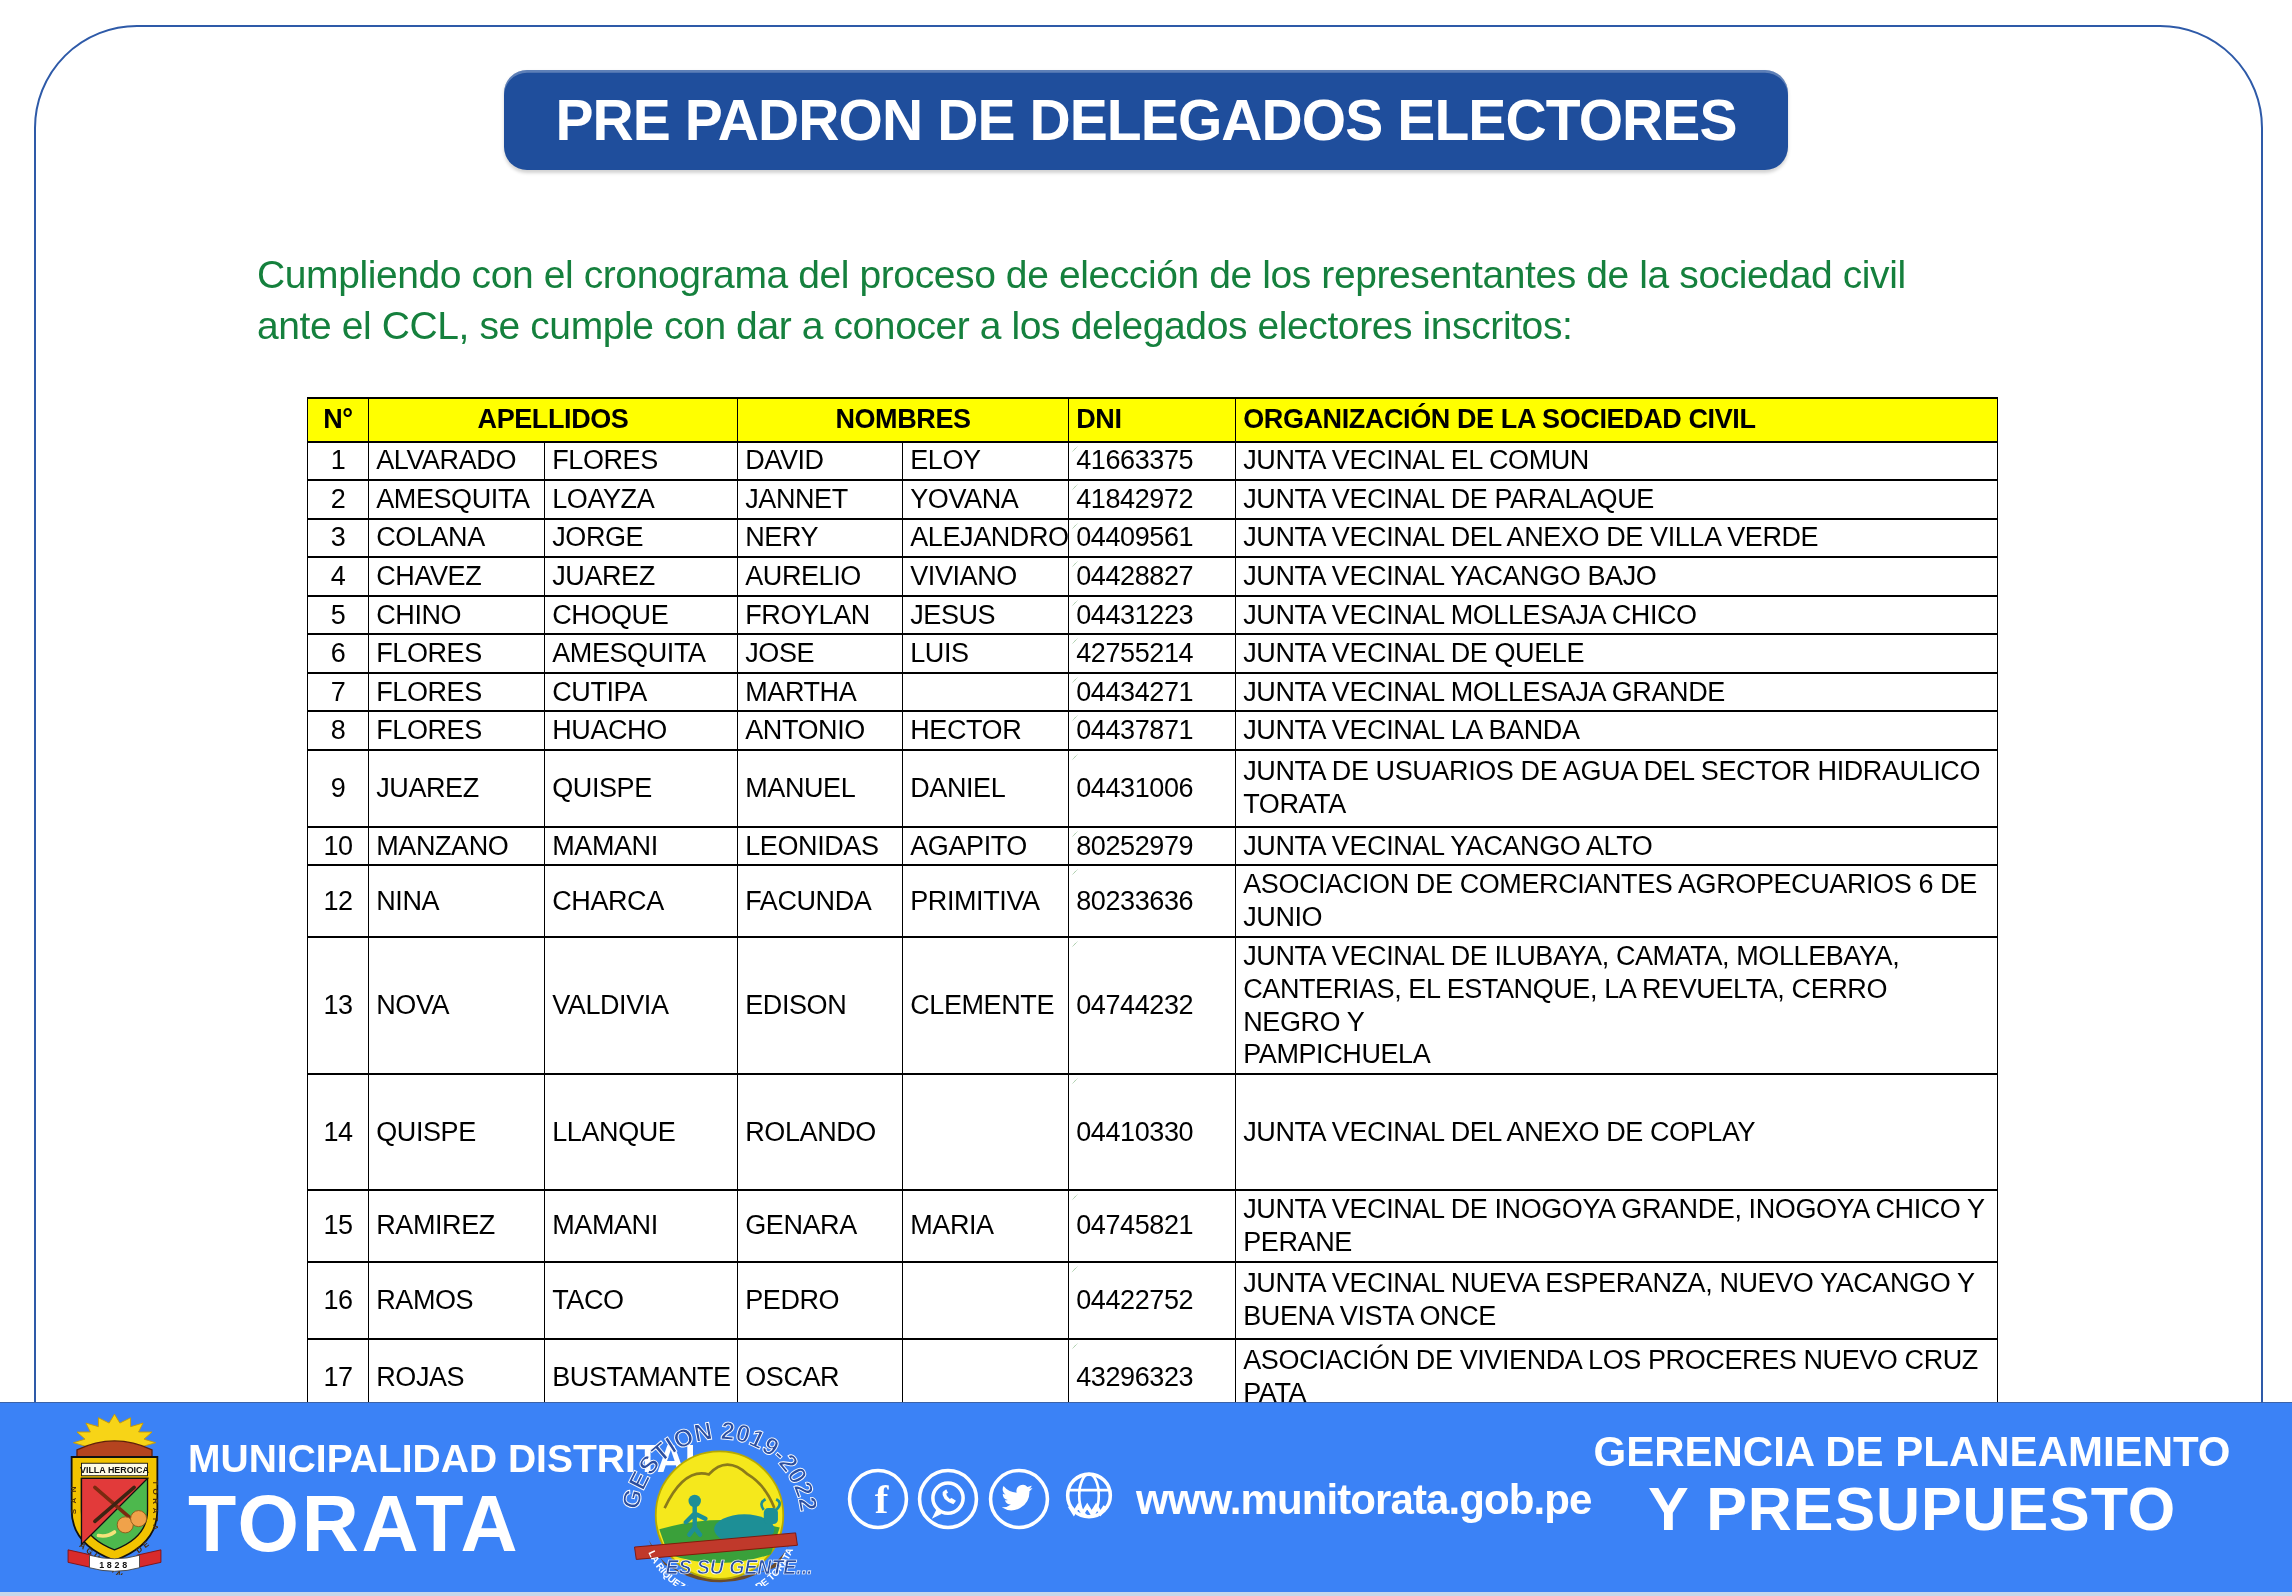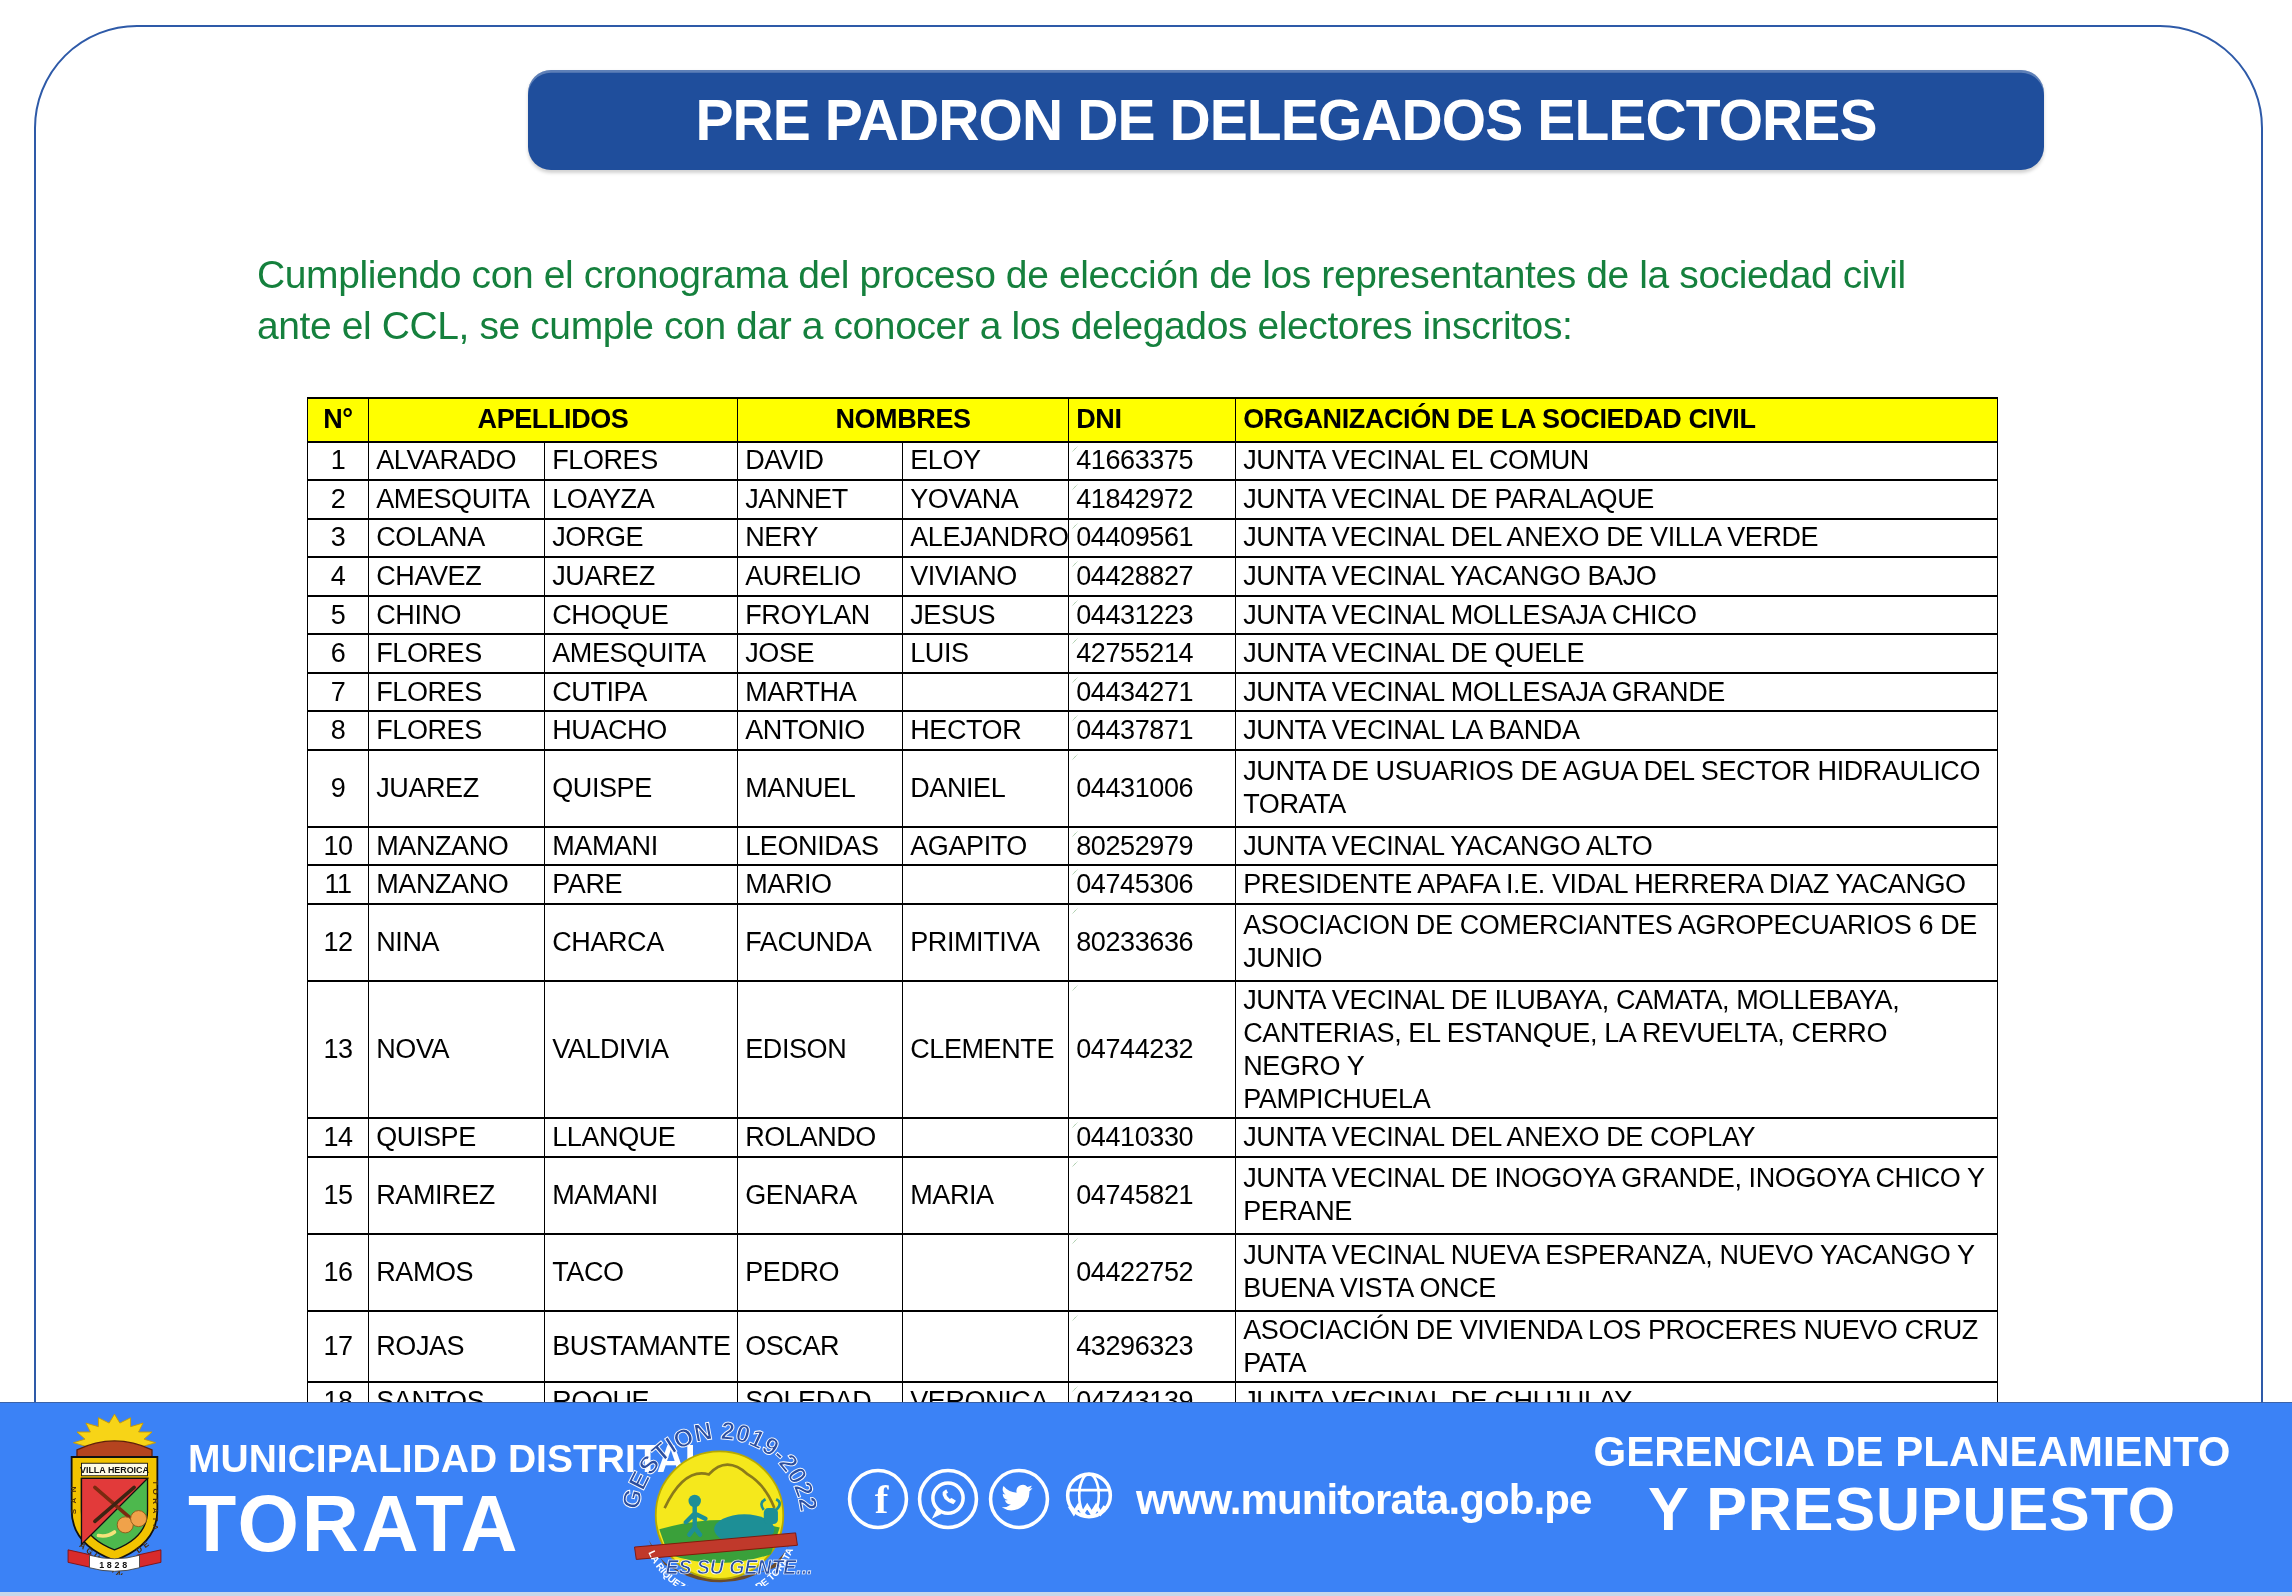--- a/index.html
+++ b/index.html
@@ -7,25 +7,24 @@
     width:2293px;height:1597px;position:relative;background:#ffffff;overflow:hidden;
     font-family:"Liberation Sans",sans-serif;
   }
   
   .frame{
     position:absolute;left:34px;top:25px;width:2225px;height:1531px;
     border:2.7px solid #2e5aa8;border-radius:103px;background:transparent;
   }
   
   .banner{
-    position:absolute;left:504px;top:70px;width:1516px;height:100px;
+    position:absolute;left:504px;top:70px;width:1284px;height:100px;
     background:#1f4e9c;border-radius:23px;
     display:flex;align-items:center;justify-content:center;
     box-shadow:inset 0 2.7px 0 rgba(255,255,255,.28), 0 2.7px 3.6px rgba(0,0,0,.18);
-    margin-left:24px;
   }
   .banner h1{
     margin:0;color:#ffffff;font-size:57px;font-weight:bold;letter-spacing:-0.9px;
     font-family:"Liberation Sans",sans-serif;
   }
   
   .intro{
     position:absolute;left:257px;top:249px;width:1827px;
     font-size:39px;line-height:51px;color:#15803d;white-space:pre-line;letter-spacing:-0.4px;
   }
@@ -191,29 +190,20 @@
 TORATA</td>
         </tr>
         <tr>
           <td class="c0">10</td>
           <td class="c1">MANZANO</td>
           <td class="c2">MAMANI</td>
           <td class="c3">LEONIDAS</td>
           <td class="c4">AGAPITO</td>
           <td class="c5"><span class="flag"></span>80252979</td>
           <td class="c6">JUNTA VECINAL YACANGO ALTO</td>
-        </tr>
-        <tr>
-          <td class="c0">11</td>
-          <td class="c1">MANZANO</td>
-          <td class="c2">PARE</td>
-          <td class="c3">MARIO</td>
-          <td class="c4"></td>
-          <td class="c5"><span class="flag"></span>04745306</td>
-          <td class="c6">PRESIDENTE APAFA I.E. VIDAL HERRERA DIAZ YACANGO</td>
         </tr>
         <tr>
           <td class="c0">12</td>
           <td class="c1">NINA</td>
           <td class="c2">CHARCA</td>
           <td class="c3">FACUNDA</td>
           <td class="c4">PRIMITIVA</td>
           <td class="c5"><span class="flag"></span>80233636</td>
           <td class="c6">ASOCIACION DE COMERCIANTES AGROPECUARIOS 6 DE JUNIO</td>
         </tr>

